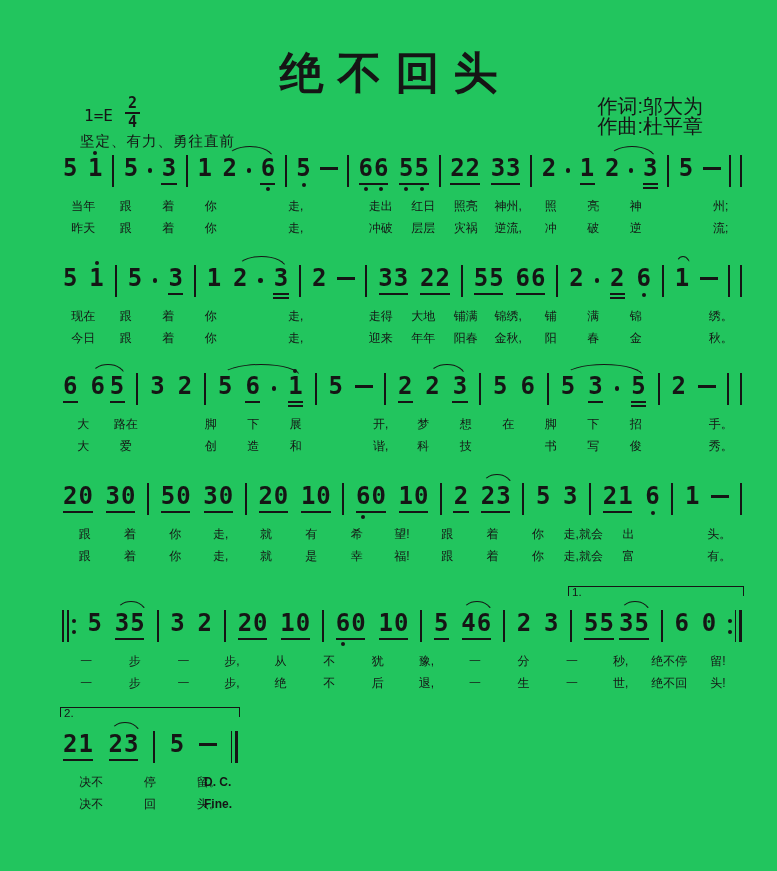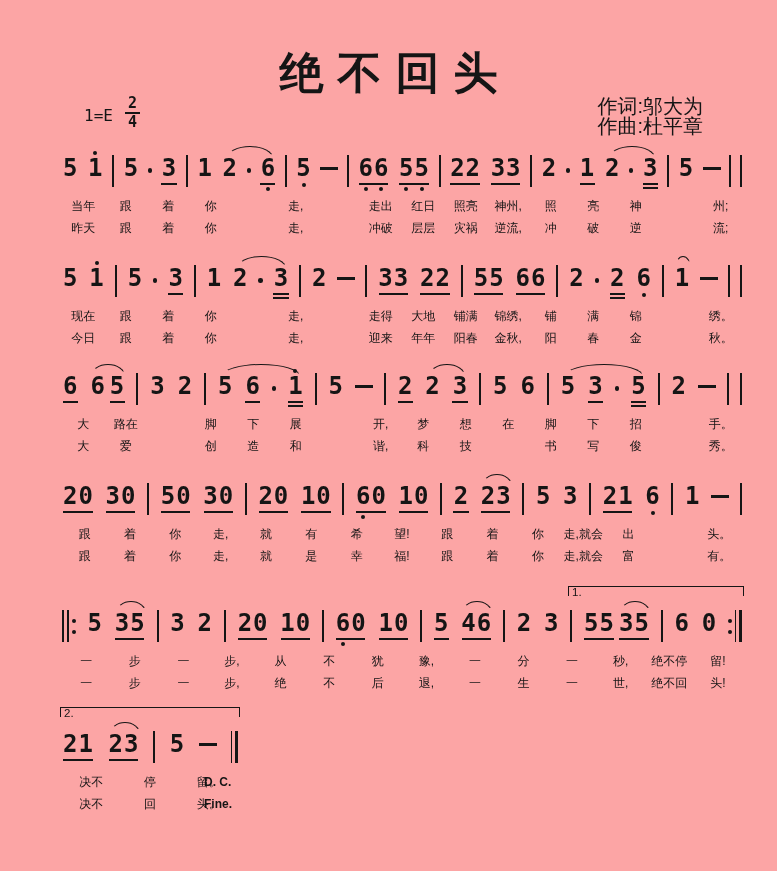--- a/index.html
+++ b/index.html
@@ -1,17 +1,17 @@
 <!DOCTYPE html>
 <html><head>
 <meta charset="utf-8">
 <style>
   html,body{margin:0;padding:0;background:#fff;}
   body{width:777px;height:871px;font-family:"Liberation Sans",sans-serif;color:#151515;overflow:hidden;position:relative;}
-  .sheet{position:absolute;inset:0;background:#fca5a5;}
+  .sheet{position:absolute;inset:0;background:#22c55e;}
   .title{position:absolute;top:44px;left:0;width:100%;text-align:center;
          font-family:"DejaVu Serif",serif;font-weight:bold;font-size:44px;
          letter-spacing:14px;text-indent:14px;}
   .header{position:absolute;top:92px;left:64px;right:64px;height:60px;margin-left:20px;}
   .keysig{position:absolute;left:0;top:10px;display:flex;align-items:center;gap:12px;
           font-family:"DejaVu Sans Mono",monospace;font-size:16px;}
   .meter{display:inline-flex;flex-direction:column;align-items:center;line-height:15px;
          font-weight:bold;font-size:15px;margin-top:-6px;}
   .meter .fracline{width:15px;height:1.6px;background:#151515;margin:1px 0;}
   .tempo{position:absolute;left:-4px;top:40px;font-size:14.5px;letter-spacing:1px;}
@@ -60,20 +60,21 @@
 
   <div class="header">
     <div class="keysig">
       <span>1=E</span>
       <span class="meter">
         <span>2</span>
         <span class="fracline"></span>
         <span>4</span>
       </span>
     </div>
+    <div class="tempo">坚定、有力、勇往直前</div>
     <div class="credits">
       <div>作词:邬大为</div>
       <div>作曲:杜平章</div>
     </div>
   </div>
 
   <div class="score" id="score">
       <div class="sys" style="top: 0px;">
         <div class="notesrow">
           <span class="tok note">

